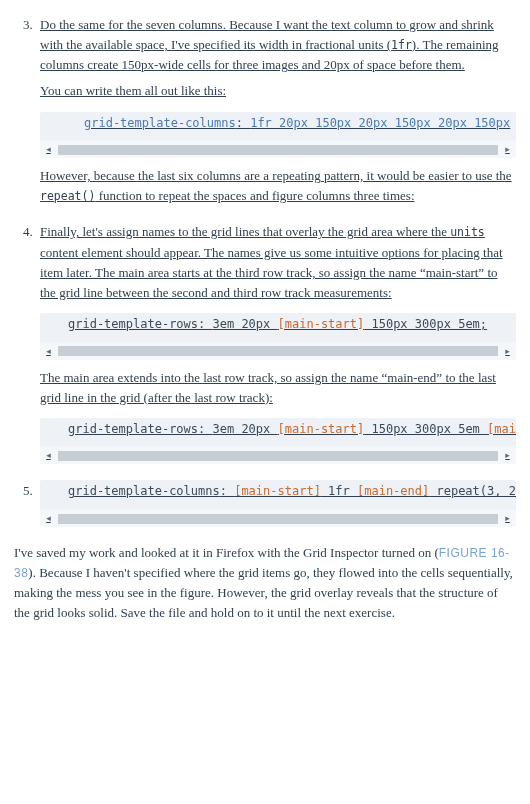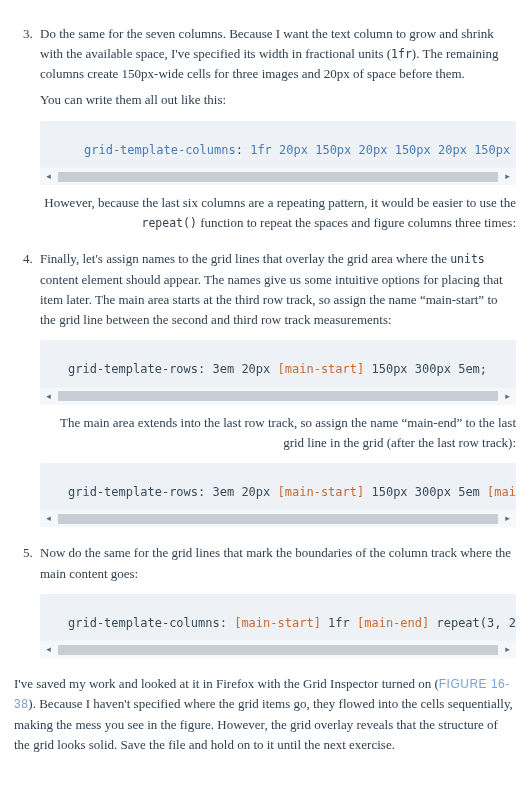--- a/index.html
+++ b/index.html
@@ -20,41 +20,42 @@
     color:var(--ink);
     padding:8px 14px 20px 14px;
     box-sizing:border-box;
   }
   ol.steps{
     list-style:decimal;
     margin:0;
     padding:0 0 0 22px;
   }
   ol.steps>li{
-    margin:16px 0 16px 0;
+    margin:7px 0 16px 0;
     padding-left:4px;
+    text-decoration:underline;
   }
   ol.steps>li::marker{
     font-family:Georgia,serif;
     color:var(--ink);
   }
   p{margin:0 0 6px 0;}
-  p.cont{margin-top:8px;text-align:right;}
+  p.cont{margin-top:8px;}
   .mono, code{
     font-family:Consolas, "Lucida Console", Menlo, monospace;
     font-size:12px;
   }
   code.inline{font-size:11.5px;}
   .kw{color:var(--keyword);}
   .nm{color:var(--name);text-align:center;}
   .codeblock{
     margin:10px 0 2px 0;
     background:var(--codebg);
     border-radius:2px;
-    padding:20px 0 0 0;
+    padding:2px 0 0 0;
     box-sizing:border-box;
   }
   .codeline{
     white-space:nowrap;
     overflow:hidden;
     padding:0 6px 8px 28px;
     font-family:Consolas, "Lucida Console", Menlo, monospace;
     font-size:12px;
     color:var(--code);
   }
@@ -142,21 +143,20 @@
       </div>
       <div class="scrollbar">
         <div class="sb-btn">◂</div>
         <div class="sb-track"></div>
         <div class="sb-btn">▸</div>
       </div>
     </div>
   </li>
 
   <li>
-    <p>Now do the same for the grid lines that mark the boundaries of the col­umn track where the main content goes:</p>
 
     <div class="codeblock">
       <div class="codeline">
         <span>grid-template-columns</span><span>:  </span><span class="nm">[main-start]</span><span> 1fr </span><span class="nm">[main-end]</span><span> repeat(3, 20px 150px);</span>
       </div>
       <div class="scrollbar">
         <div class="sb-btn">◂</div>
         <div class="sb-track"></div>
         <div class="sb-btn">▸</div>
       </div>

